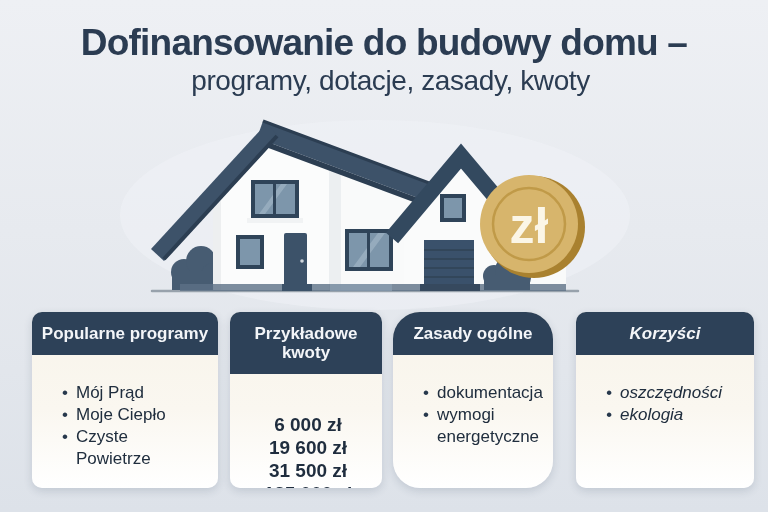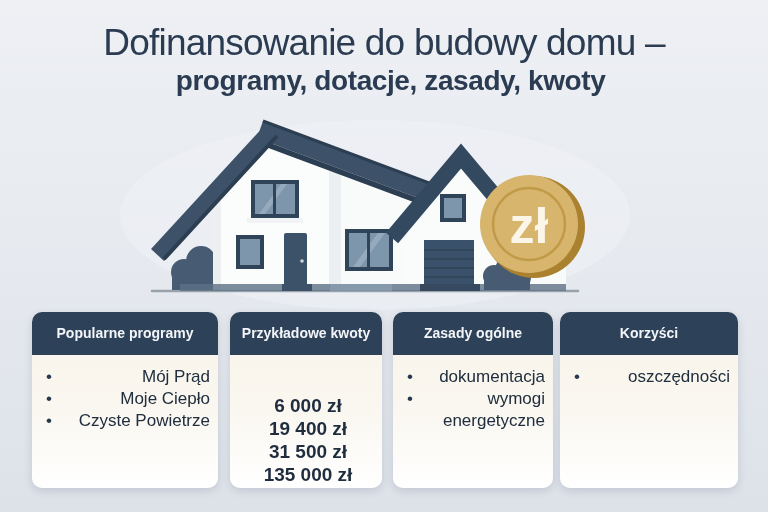--- a/index.html
+++ b/index.html
@@ -3,41 +3,41 @@
 <meta charset="utf-8">
 <style>
   html,body{margin:0;padding:0;}
   body{font-family:"Liberation Sans",sans-serif;}
   .canvas{
     position:relative;width:768px;height:512px;overflow:hidden;
     background:linear-gradient(180deg,#eef0f4 0%,#e7eaef 45%,#dde2e9 100%);
   }
   
   .title-wrap{position:absolute;top:22px;left:0;width:768px;text-align:center;color:#2b3c52;}
-  .title-line1{font-size:37px;font-weight:400;line-height:42px;letter-spacing:-0.8px;text-align:center;}
-  .title-line2{font-size:28px;font-weight:700;line-height:34px;letter-spacing:-0.4px;padding-left:13px;}
+  .title-line1{font-size:37px;font-weight:700;line-height:42px;letter-spacing:-0.8px;text-align:center;}
+  .title-line2{font-size:28px;font-weight:400;line-height:34px;letter-spacing:-0.4px;padding-left:13px;}
   
   .hero{position:absolute;left:0;top:0;width:768px;height:512px;}
   
   .card{
     position:absolute;top:312px;height:176px;border-radius:10px;overflow:hidden;
     background:linear-gradient(180deg,#f8f4ea 0%,#faf7f0 55%,#ffffff 100%);
     box-shadow:0 3px 8px rgba(44,62,88,0.16);
     display:flex;flex-direction:column;
   }
   .card-1{left:32px;width:186px;}
   .card-2{left:230px;width:152px;gap:39px;}
-  .card-3{left:393px;width:160px;}
-  .card-4{left:560px;width:178px;}
+  .card-3{left:393px;width:160px;border-radius:27px;}
+  .card-4{left:576px;width:178px;font-style:italic;}
   .card-header{
     background:#2d4158;color:#f3f5f8;text-align:center;
-    font-size:14px;font-weight:600;line-height:19px;padding:12px 8px;
+    font-size:17px;font-weight:600;line-height:19px;padding:12px 8px;
   }
   .card-body{padding:11px 8px 8px 12px;color:#202e3e;}
-  ul.bullets{margin:0;padding:0;list-style:none;text-align:right;}
+  ul.bullets{margin:16px;padding:0;list-style:none;}
   ul.bullets li{
     position:relative;padding-left:16px;font-size:17px;line-height:22px;font-weight:500;
   }
   ul.bullets li::before{
     content:"•";position:absolute;left:2px;top:0;color:#27384c;font-size:17px;
   }
   .amounts{display:flex;flex-direction:column;align-items:center;padding-top:0;}
   .amount{font-size:19px;font-weight:600;line-height:23px;color:#1f2d3e;text-align:center;}
 </style>
 </head>
@@ -153,38 +153,39 @@
         <li>Moje Ciepło</li>
         <li>Czyste Powietrze</li>
       </ul>
     </div>
   </div>
 
   <div class="card card-2">
     <div class="card-header">Przykładowe kwoty</div>
     <div class="card-body amounts">
       <div class="amount">6 000 zł</div>
-      <div class="amount">19 400 zł</div>
+      <div class="amount">19 600 zł</div>
       <div class="amount">31 500 zł</div>
       <div class="amount">135 000 zł</div>
     </div>
   </div>
 
   <div class="card card-3">
     <div class="card-header">Zasady ogólne</div>
     <div class="card-body">
       <ul class="bullets">
         <li>dokumentacja</li>
         <li>wymogi energetyczne</li>
       </ul>
     </div>
   </div>
 
   <div class="card card-4">
     <div class="card-header">Korzyści</div>
     <div class="card-body">
       <ul class="bullets">
         <li>oszczędności</li>
+        <li>ekologia</li>
       </ul>
     </div>
   </div>
 
 </div>
 
 </body></html>

